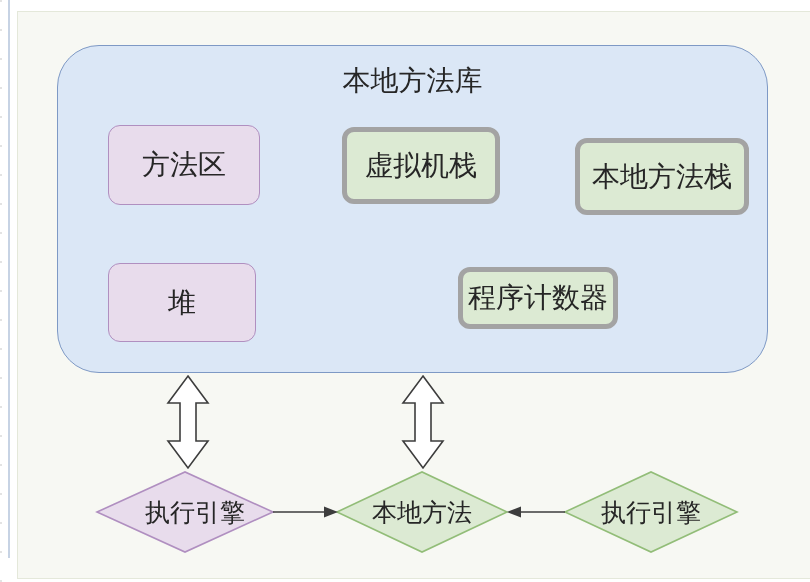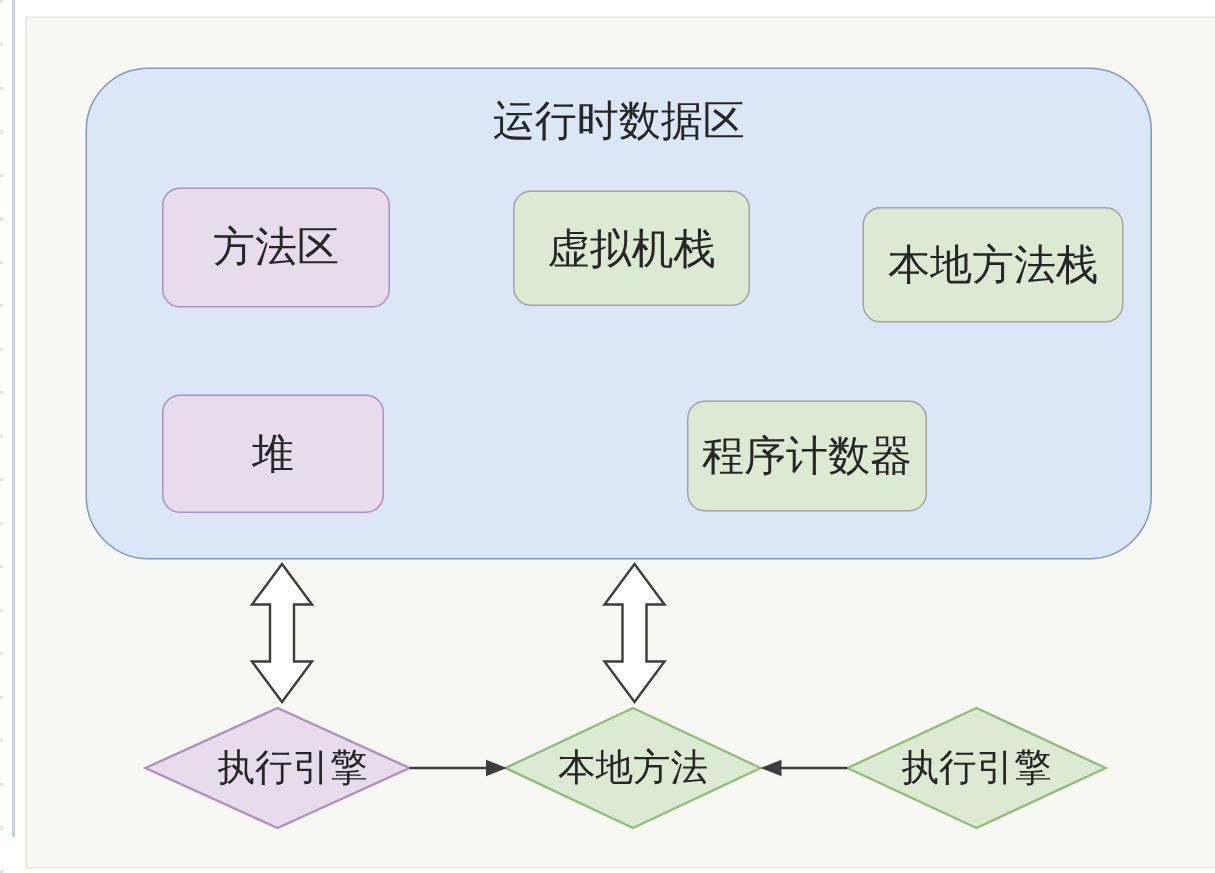--- a/index.html
+++ b/index.html
@@ -27,46 +27,46 @@
   }
   .runtime-title {
     position:absolute; left:57px; top:66px; width:711px;
     text-align:center; font-size:28px; line-height:30px;
   }
   .node {
     position:absolute; display:flex; align-items:center; justify-content:center;
     font-size:28px; border-radius:12px; box-sizing:border-box;
   }
   .purple { background:#e8dcec; border:1px solid #b08fc0; }
-  .green  { background:#dcead3; border:1px solid #a3a3a3; }
+  .green  { background:#dcead3; border:5px solid #a3a3a3; }
   .n-method  { left:108px; top:125px; width:152px; height:80px; }
   .n-vmstack { left:342px; top:127px; width:158px; height:77px; }
   .n-nstack  { left:575px; top:138px; width:174px; height:77px; }
   .n-heap    { left:108px; top:263px; width:148px; height:79px; }
-  .n-pc      { left:458px; top:267px; width:160px; height:74px;border-radius:12px; }
+  .n-pc      { left:458px; top:267px; width:160px; height:62px;border-radius:12px; }
   .svg-layer { position:absolute; left:0; top:0; }
   .diamond-label {
     position:absolute; display:flex; align-items:center; justify-content:center;
     font-size:25px; line-height:27px;
   }
   .dl-ee  { left:115px; top:495px; width:160px; height:34px; }
   .dl-nm  { left:342px; top:495px; width:160px; height:34px; }
   .dl-nml { left:566px; top:495px; width:170px; height:34px; }
 </style>
 </head>
 <body>
 
 <div class="stage">
 
   <div class="edge-marks"></div>
   <div class="accent-line"></div>
   <div class="panel"></div>
 
   <div class="runtime"></div>
-  <div class="runtime-title">运行时数据区</div>
+  <div class="runtime-title">本地方法库</div>
 
   <div class="node purple n-method">
     <span>方法区</span>
   </div>
   <div class="node green n-vmstack">
     <span>虚拟机栈</span>
   </div>
   <div class="node green n-nstack">
     <span>本地方法栈</span>
   </div>

